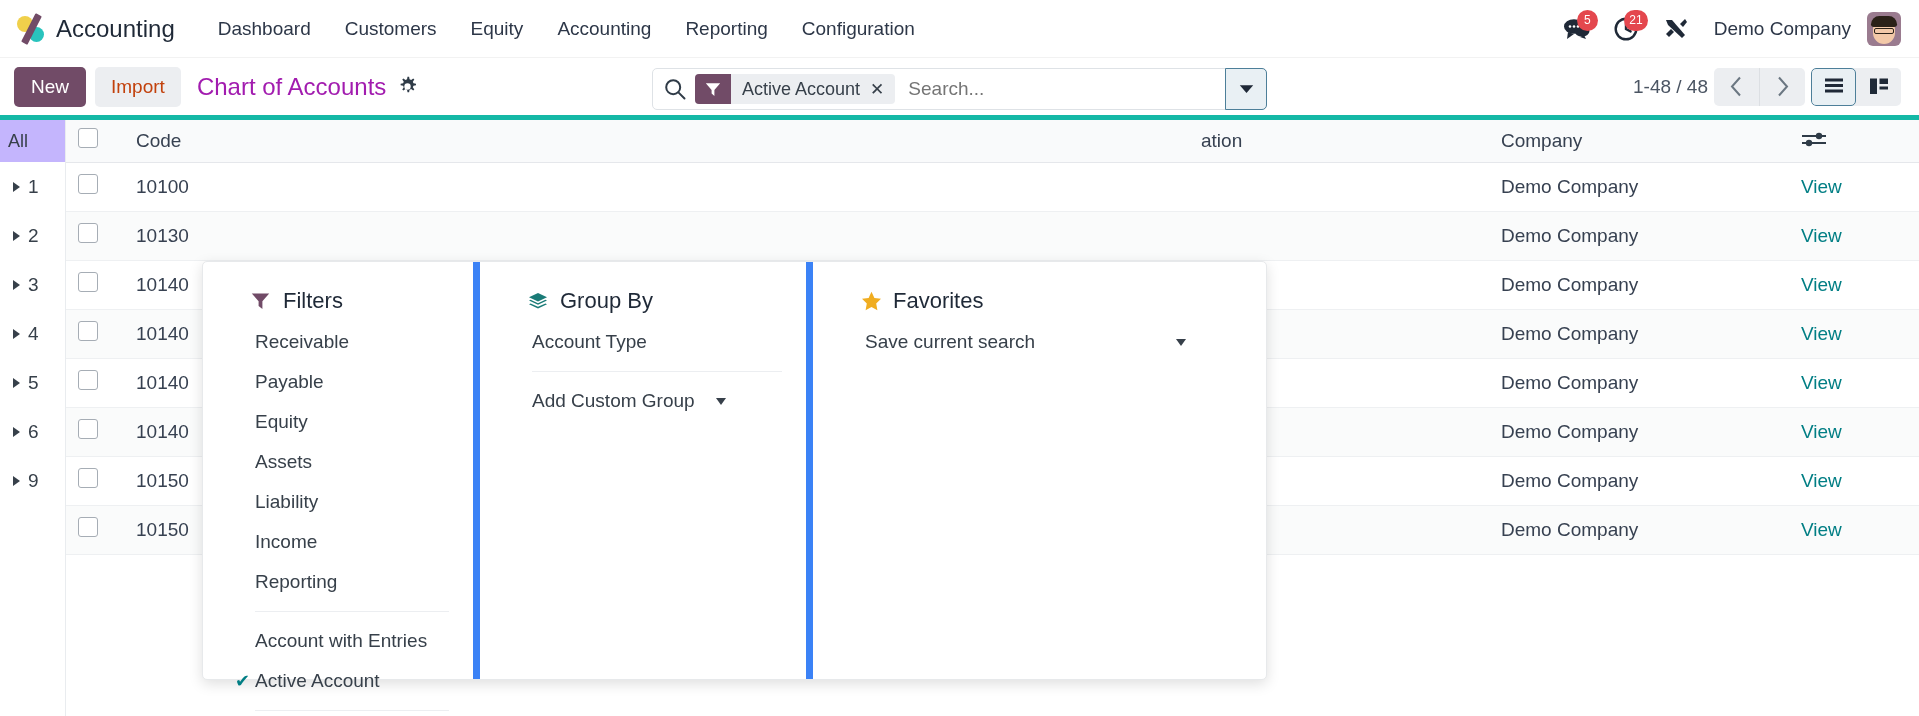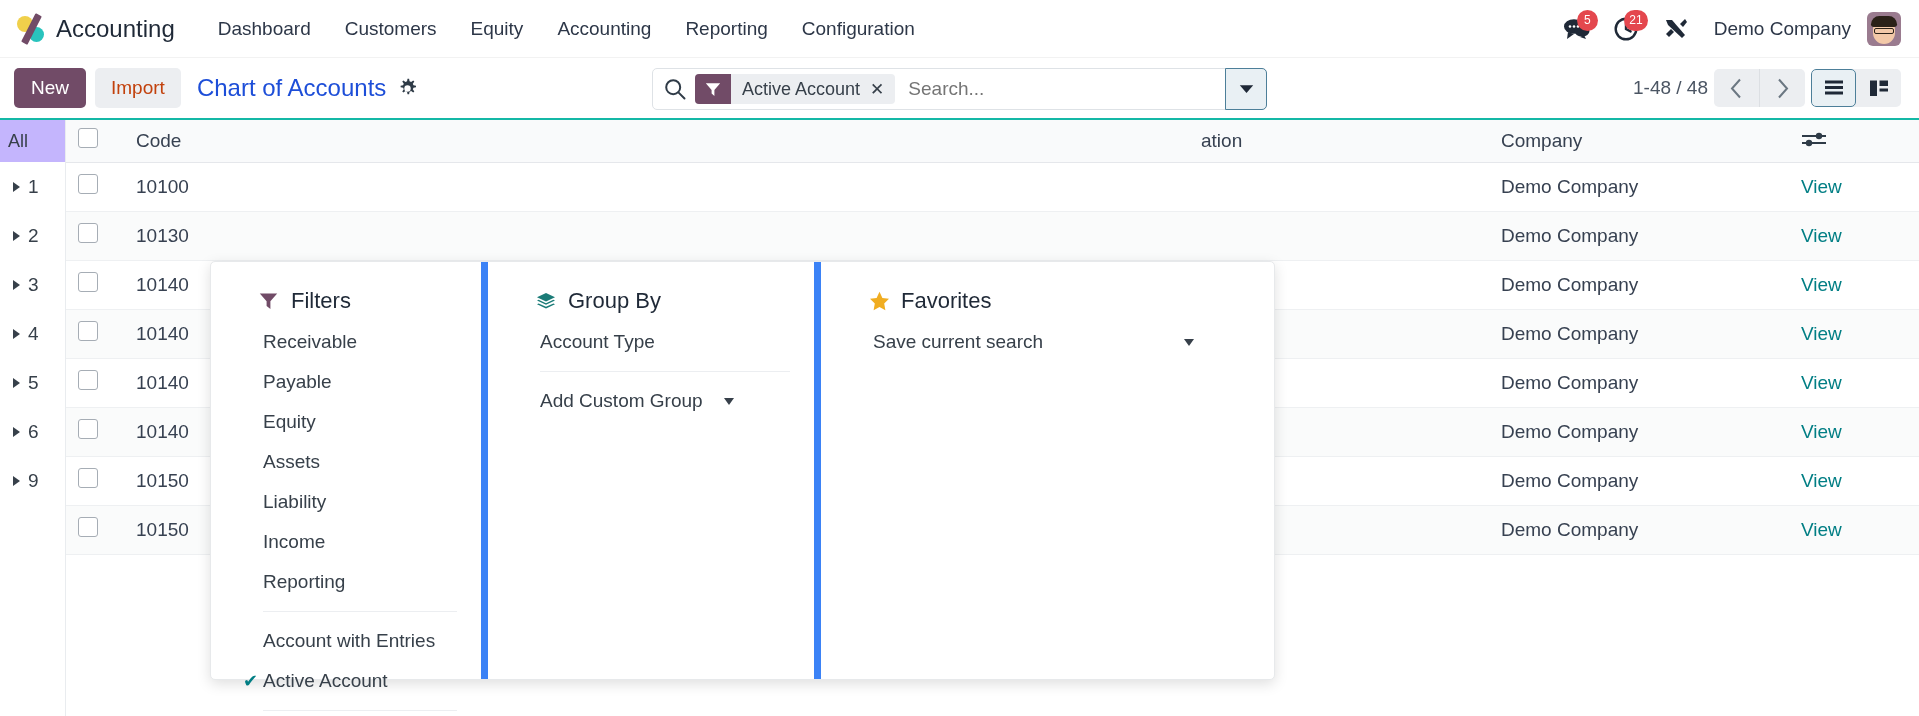--- a/index.html
+++ b/index.html
@@ -121,21 +121,21 @@
   }
 
   
   .control-panel {
     position: relative;
     height: 62px;
     background: #ffffff;
     display: flex;
     align-items: center;
     padding: 0 18px 0 14px;
-    border-bottom: 2px solid #14b8a6;
+    border-bottom: 5px solid #14b8a6;
   }
   .btn-new {
     background: #714b67;
     color: #ffffff;
     border: none;
     border-radius: 5px;
     font-size: 19px;
     padding: 9px 17px;
     cursor: pointer;
     font-family: "Liberation Sans", sans-serif;
@@ -146,21 +146,21 @@
     border: none;
     border-radius: 5px;
     font-size: 19px;
     padding: 9px 16px;
     margin-left: 9px;
     cursor: pointer;
     font-family: "Liberation Sans", sans-serif;
   }
   .view-title {
     font-size: 24px;
-    color: #1d4ed8;
+    color: #a21caf;
     margin-left: 16px;
     display: flex;
     align-items: center;
     gap: 11px;
     white-space: nowrap;
   }
   .gear-ico { display: block; }
 
   .searchview {
     position: absolute;
@@ -353,21 +353,21 @@
   }
   .view-link {
     color: #017e84;
     cursor: pointer;
   }
   .th-opt { text-align: right; }
 
   
   .search-panel {
     position: absolute;
-    left: 210px;
+    left: 202px;
     top: 141px;
     width: 1065px;
     height: 419px;
     background: #ffffff;
     border: 1px solid #e7e9eb;
     border-radius: 5px;
     box-shadow: 0 4px 14px rgba(0,0,0,0.13);
     display: flex;
     z-index: 50;
   }

